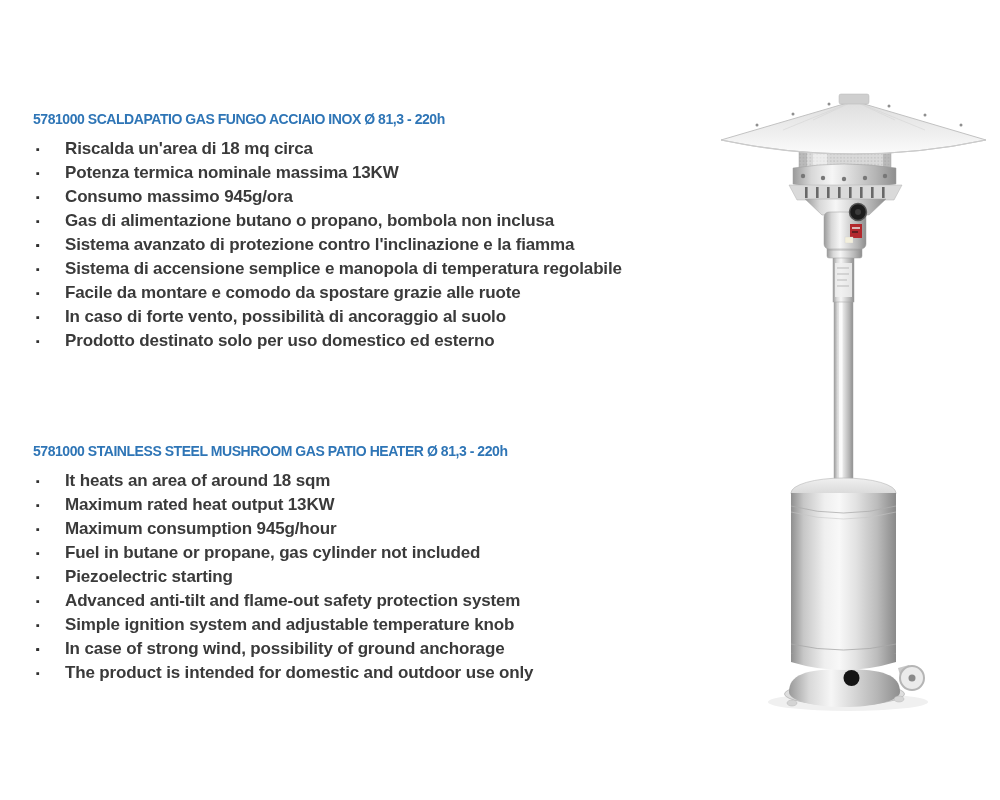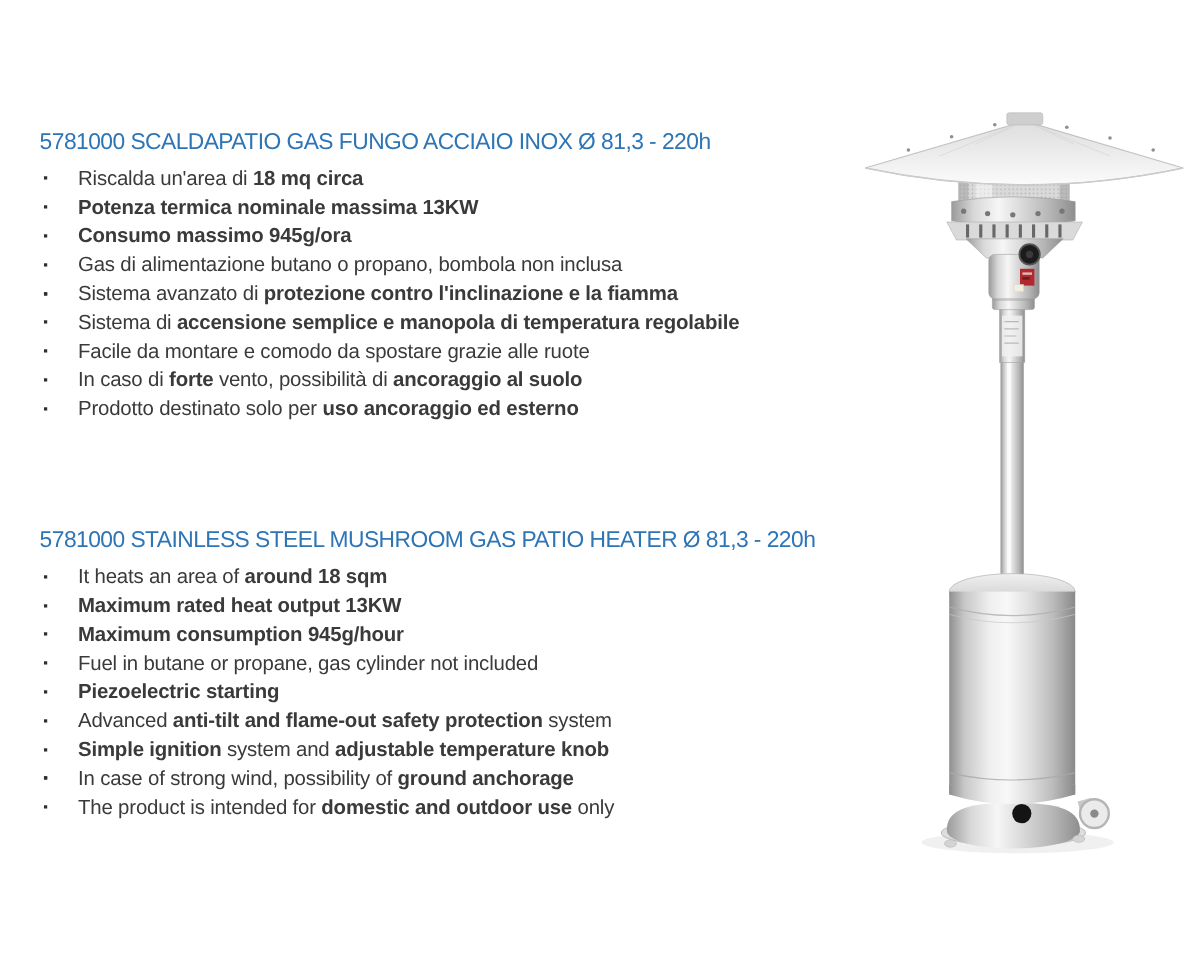--- a/index.html
+++ b/index.html
@@ -1,48 +1,48 @@
 <!DOCTYPE html>
 <html><head>
 <meta charset="utf-8">
 <style>
   html,body{margin:0;padding:0;background:#ffffff;}
   .slide{position:relative;width:1000px;height:800px;background:#ffffff;overflow:hidden;
          font-family:"Liberation Sans", sans-serif;}
   .text-section{position:absolute;left:33px;width:662px;}
   #sec-it{top:108px;}
   #sec-en{top:440px;}
-  h2.heading{margin:0 0 7px 0;font-size:19px;font-weight:400;color:#2e75b6;
+  h2.heading{margin:0 0 7px 0;font-size:14px;font-weight:700;color:#2e75b6;
              letter-spacing:-0.45px;line-height:22px;white-space:nowrap;}
   ul.bullets{list-style:none;margin:0;padding:0;}
   li.bullet{position:relative;padding-left:32px;line-height:24px;font-size:17px;
             color:#3a3a3a;letter-spacing:-0.15px;white-space:nowrap;}
   .blt{position:absolute;left:3px;top:0;font-size:11px;color:#2f2f2f;line-height:24px;}
-  .seg{font-weight:400;}
+  .seg{font-weight:700;}
   .seg.b{font-weight:700;}
   .product{position:absolute;left:693px;top:88px;margin:0;width:300px;height:650px;}
 </style>
 </head>
 <body>
 
 <div class="slide">
 
   <section class="text-section" id="sec-it">
     <h2 class="heading">5781000 SCALDAPATIO GAS FUNGO ACCIAIO INOX Ø 81,3 - 220h</h2>
     <ul class="bullets">
       <li class="bullet"><span class="blt">▪</span><span class="seg">Riscalda un'area di </span><span class="seg b">18 mq circa</span></li>
       <li class="bullet"><span class="blt">▪</span><span class="seg b">Potenza termica nominale massima 13KW</span></li>
       <li class="bullet"><span class="blt">▪</span><span class="seg b">Consumo massimo 945g/ora</span></li>
       <li class="bullet"><span class="blt">▪</span><span class="seg">Gas di alimentazione butano o propano, bombola non inclusa</span></li>
       <li class="bullet"><span class="blt">▪</span></li>
       <li class="bullet"><span class="blt">▪</span><span class="seg">Sistema avanzato di </span><span class="seg b">protezione contro l'inclinazione e la fiamma</span></li>
       <li class="bullet"><span class="blt">▪</span><span class="seg">Sistema di </span><span class="seg b">accensione semplice e manopola di temperatura regolabile</span></li>
       <li class="bullet"><span class="blt">▪</span><span class="seg">Facile da montare e comodo da spostare grazie alle ruote</span></li>
       <li class="bullet"><span class="blt">▪</span><span class="seg">In caso di </span><span class="seg b">forte</span><span class="seg"> vento, possibilità di </span><span class="seg b">ancoraggio al suolo</span></li>
-      <li class="bullet"><span class="blt">▪</span><span class="seg">Prodotto destinato solo per </span><span class="seg b">uso ancoraggio ed esterno</span></li>
+      <li class="bullet"><span class="blt">▪</span><span class="seg">Prodotto destinato solo per </span><span class="seg b">uso domestico ed esterno</span></li>
     </ul>
   </section>
 
   <section class="text-section" id="sec-en">
     <h2 class="heading">5781000 STAINLESS STEEL MUSHROOM GAS PATIO HEATER Ø 81,3 - 220h</h2>
     <ul class="bullets">
       <li class="bullet"><span class="blt">▪</span><span class="seg">It heats an area of </span><span class="seg b">around 18 sqm</span></li>
       <li class="bullet"><span class="blt">▪</span><span class="seg b">Maximum rated heat output 13KW</span></li>
       <li class="bullet"><span class="blt">▪</span><span class="seg b">Maximum consumption 945g/hour</span></li>
       <li class="bullet"><span class="blt">▪</span><span class="seg">Fuel in butane or propane, gas cylinder not included</span></li>

